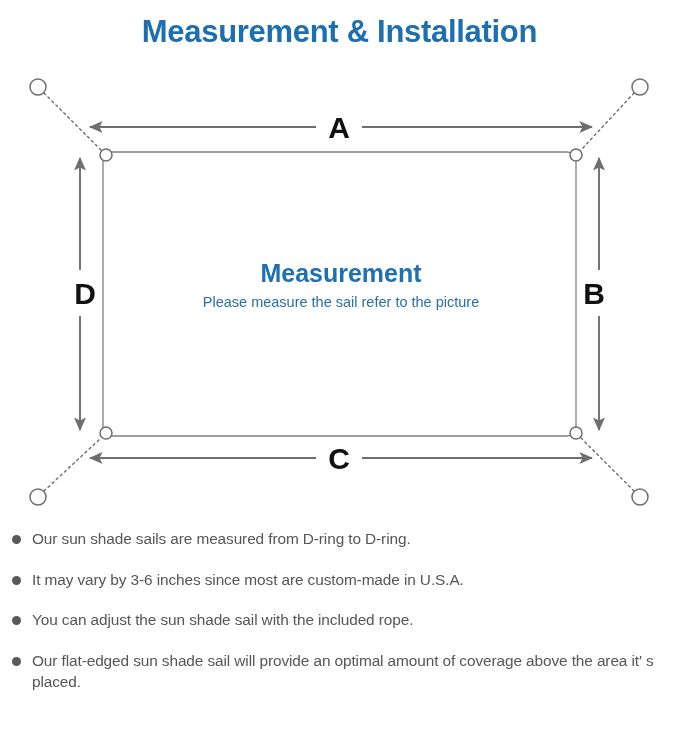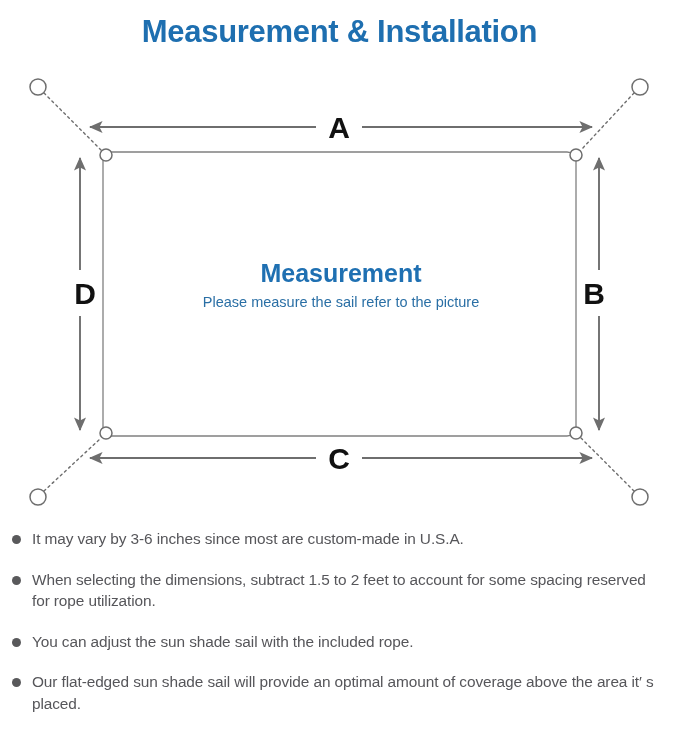--- a/index.html
+++ b/index.html
@@ -151,25 +151,25 @@
     <text class="svg-label-big" x="85" y="250" text-anchor="middle">D</text>
     <text class="svg-label-big" x="594" y="250" text-anchor="middle">B</text>
 
     <text class="svg-center-title" x="341" y="228" text-anchor="middle">Measurement</text>
     <text class="svg-center-sub" x="341" y="253" text-anchor="middle">Please measure the sail refer to the picture</text>
   </svg>
 
   <div id="notes">
     <div class="note-row">
       <span class="note-bullet"></span>
-      <span class="note-text">It may vary by 3-6 inches since most are custom-made in U.S.A.</span>
+      <span class="note-text">Our sun shade sails are measured from D-ring to D-ring.</span>
     </div>
     <div class="note-row">
       <span class="note-bullet"></span>
-      <span class="note-text">When selecting the dimensions, subtract 1.5 to 2 feet to account for some spacing reserved for rope utilization.</span>
+      <span class="note-text">It may vary by 3-6 inches since most are custom-made in U.S.A.</span>
     </div>
     <div class="note-row">
       <span class="note-bullet"></span>
       <span class="note-text">You can adjust the sun shade sail with the included rope.</span>
     </div>
     <div class="note-row">
       <span class="note-bullet"></span>
       <span class="note-text">Our flat-edged sun shade sail will provide an optimal amount of coverage above the area it′ s placed.</span>
     </div>
   </div>

